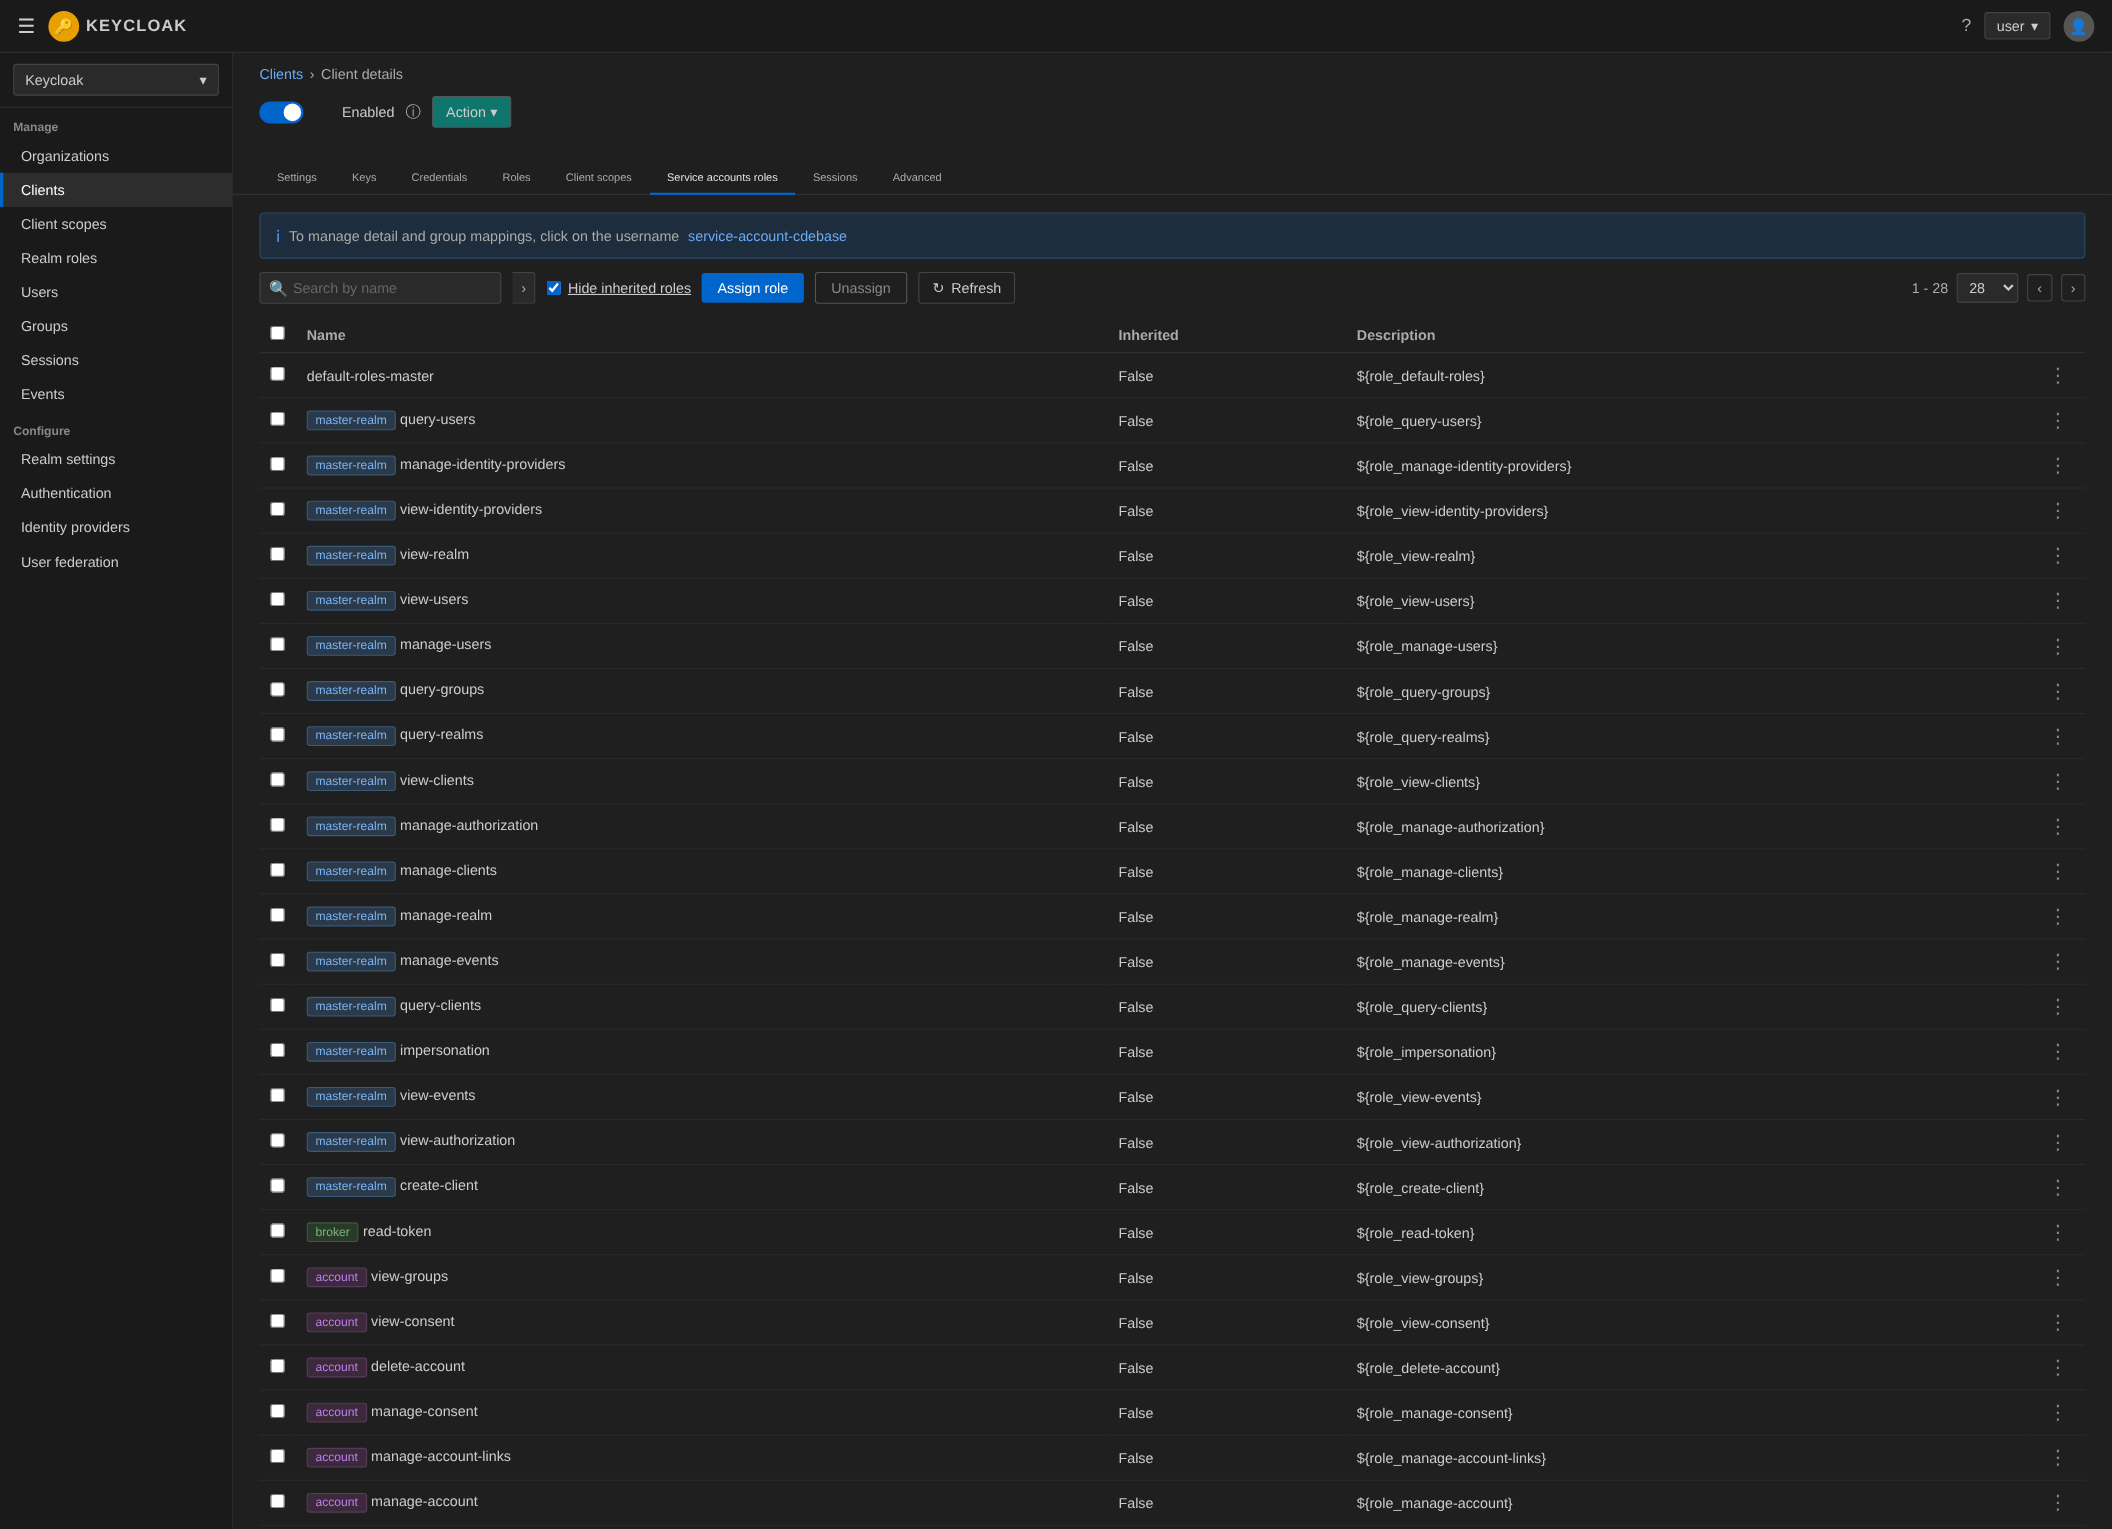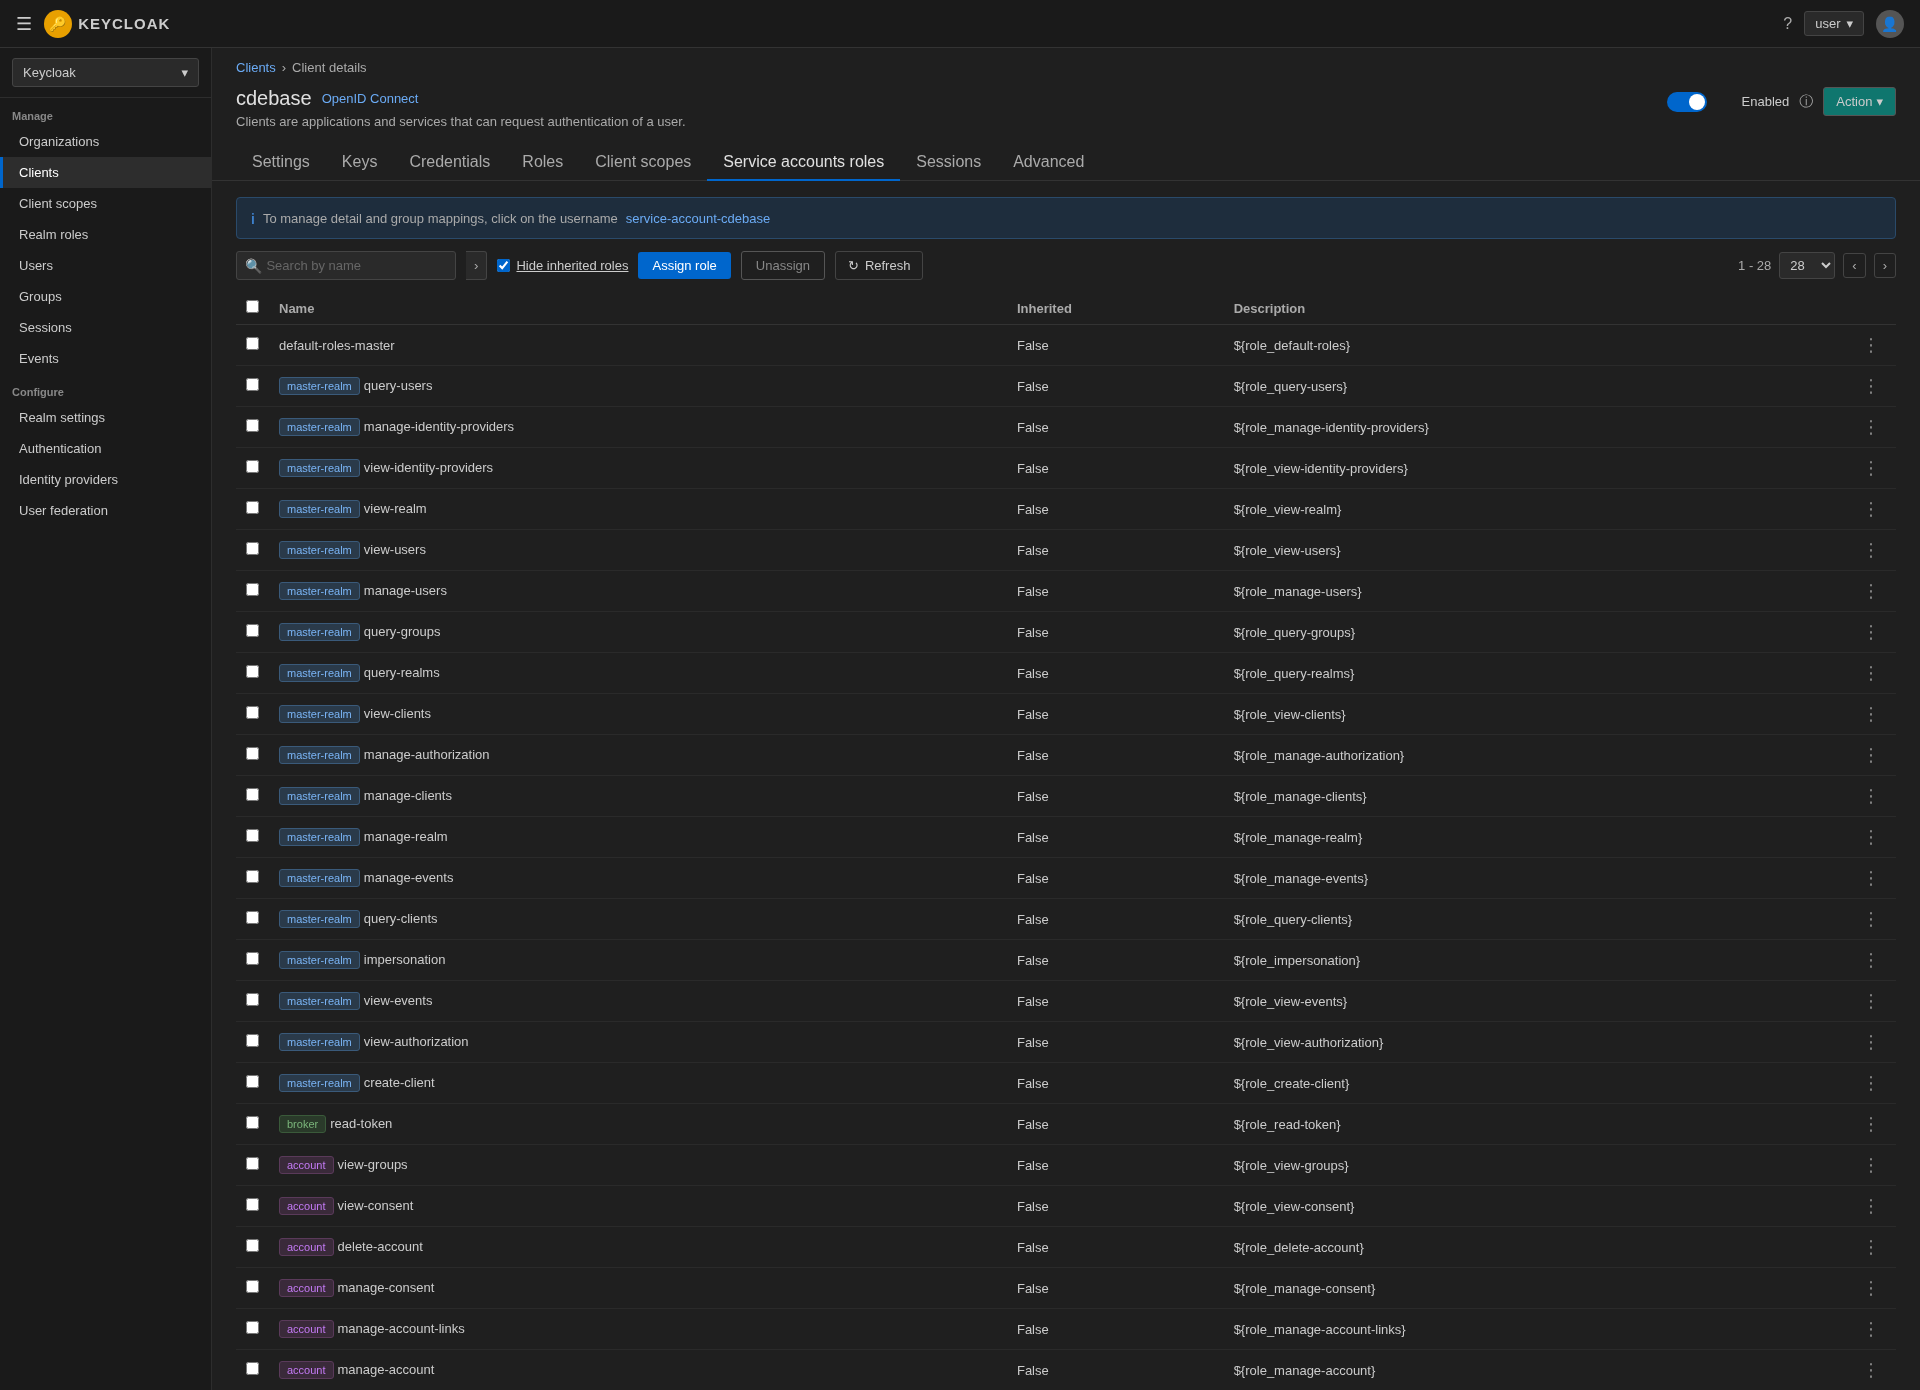--- a/index.html
+++ b/index.html
@@ -161,23 +161,24 @@
     .tabs {
       padding: 16px 24px 0;
       display: flex;
       border-bottom: 1px solid #333;
       gap: 0;
     }
     .tab {
       padding: 8px 16px;
       cursor: pointer;
       color: #aaa;
-      font-size: 16px;
+      font-size: 10px;
       border-bottom: 2px solid transparent;
       margin-bottom: -1px;
+      margin-top: 16px;
     }
     .tab.active { color: #e0e0e0; border-bottom-color: #0066cc; font-weight: 500; }
 
     
     .info-banner {
       margin: 16px 24px 0;
       padding: 10px 14px;
       background: #1e2d3d;
       border: 1px solid #2a4a6a;
       border-radius: 4px;
@@ -401,27 +402,20 @@
 
   <div class="content-area">
 
     <div class="breadcrumb">
       <a>Clients</a>
       <span>›</span>
       <span>Client details</span>
     </div>
 
     <div class="page-header">
-      <div class="page-header-left">
-        <h1>
-          <span>cdebase</span>
-          <span class="subtitle">OpenID Connect</span>
-        </h1>
-        <div class="description">Clients are applications and services that can request authentication of a user.</div>
-      </div>
       <div class="page-header-right">
         <div class="toggle-switch">
           <div class="toggle-track"></div>
           <span class="toggle-label">Enabled</span>
         </div>
         <span class="info-icon">ⓘ</span>
         <button class="action-btn">
           <span>Action</span>
           <span>▾</span>
         </button>

